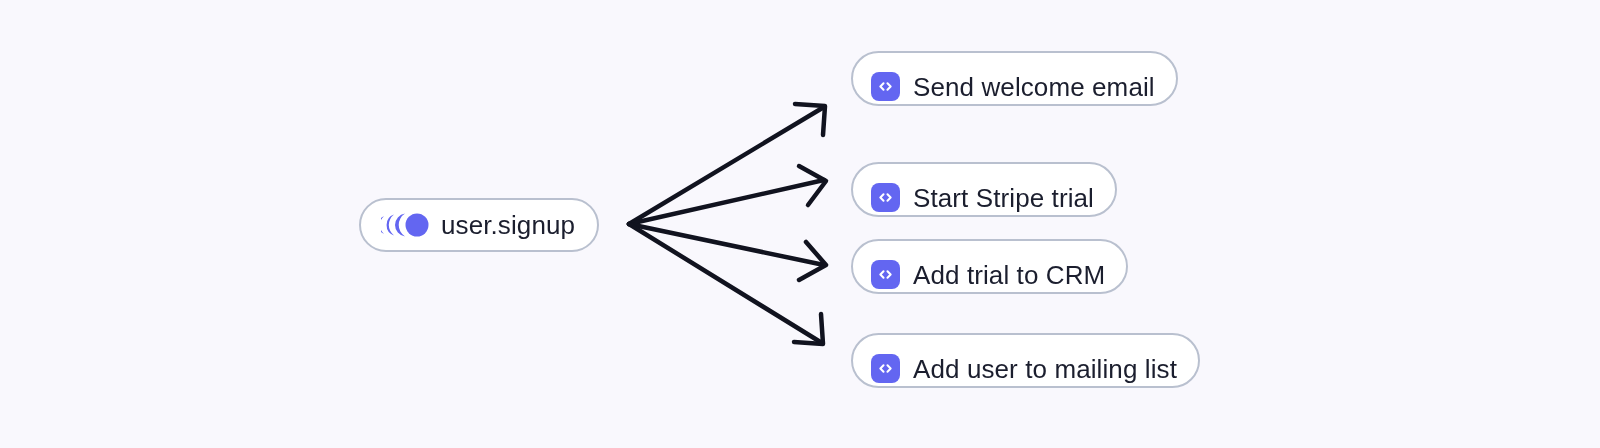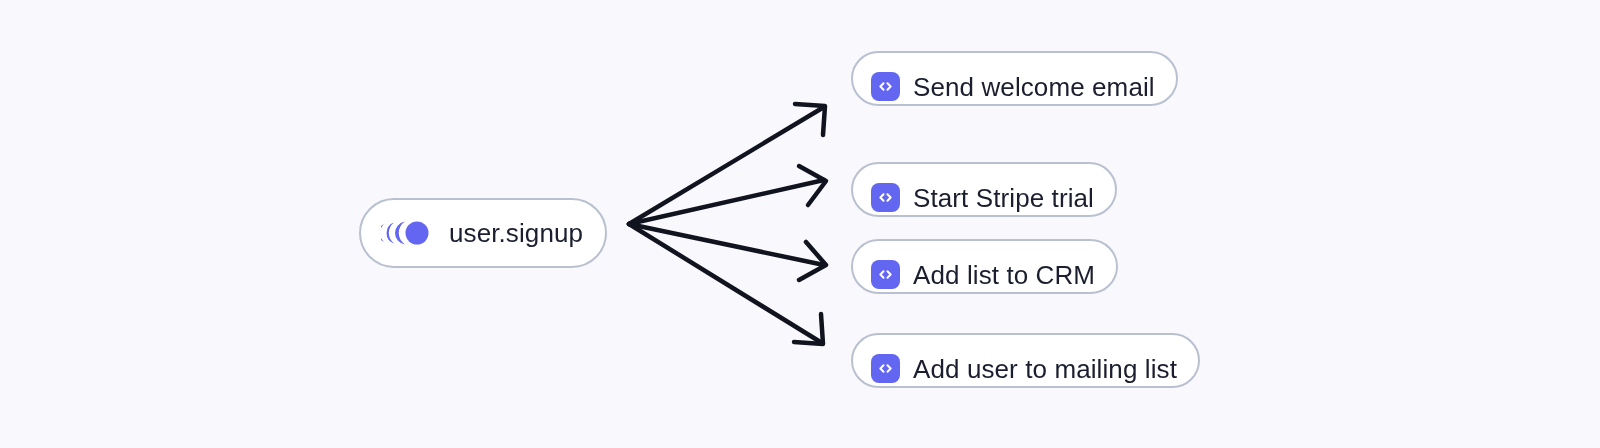--- a/index.html
+++ b/index.html
@@ -41,23 +41,23 @@
   }
   .node-label {
     font-size: 26px;
     line-height: 1;
     color: #1b1e2e;
     letter-spacing: 0.1px;
   }
   .src-node {
     left: 359px;
     top: 198px;
-    height: 70px;
+    height: 54px;
     padding: 0 22px 0 20px;
-    gap: 16px;
+    gap: 8px;
   }
   .action-node-0 { left: 851px; top: 51px; }
   .action-node-1 { left: 851px; top: 162px; }
   .action-node-2 { left: 851px; top: 239px; }
   .action-node-3 { left: 851px; top: 333px; }
 
   .code-badge {
     width: 29px;
     height: 29px;
     border-radius: 8px;
@@ -139,21 +139,21 @@
     <span class="node-label">Start Stripe trial</span>
   </div>
 
   <div class="node action-node-2">
     <span class="code-badge">
       <svg viewBox="0 0 24 24" width="19" height="19" xmlns="http://www.w3.org/2000/svg" fill="none" stroke="#ffffff" stroke-width="2.6" stroke-linecap="round" stroke-linejoin="round">
         <polyline points="9.5,8 5.5,12 9.5,16"></polyline>
         <polyline points="14.5,8 18.5,12 14.5,16"></polyline>
       </svg>
     </span>
-    <span class="node-label">Add list to CRM</span>
+    <span class="node-label">Add trial to CRM</span>
   </div>
 
   <div class="node action-node-3">
     <span class="code-badge">
       <svg viewBox="0 0 24 24" width="19" height="19" xmlns="http://www.w3.org/2000/svg" fill="none" stroke="#ffffff" stroke-width="2.6" stroke-linecap="round" stroke-linejoin="round">
         <polyline points="9.5,8 5.5,12 9.5,16"></polyline>
         <polyline points="14.5,8 18.5,12 14.5,16"></polyline>
       </svg>
     </span>
     <span class="node-label">Add user to mailing list</span>

